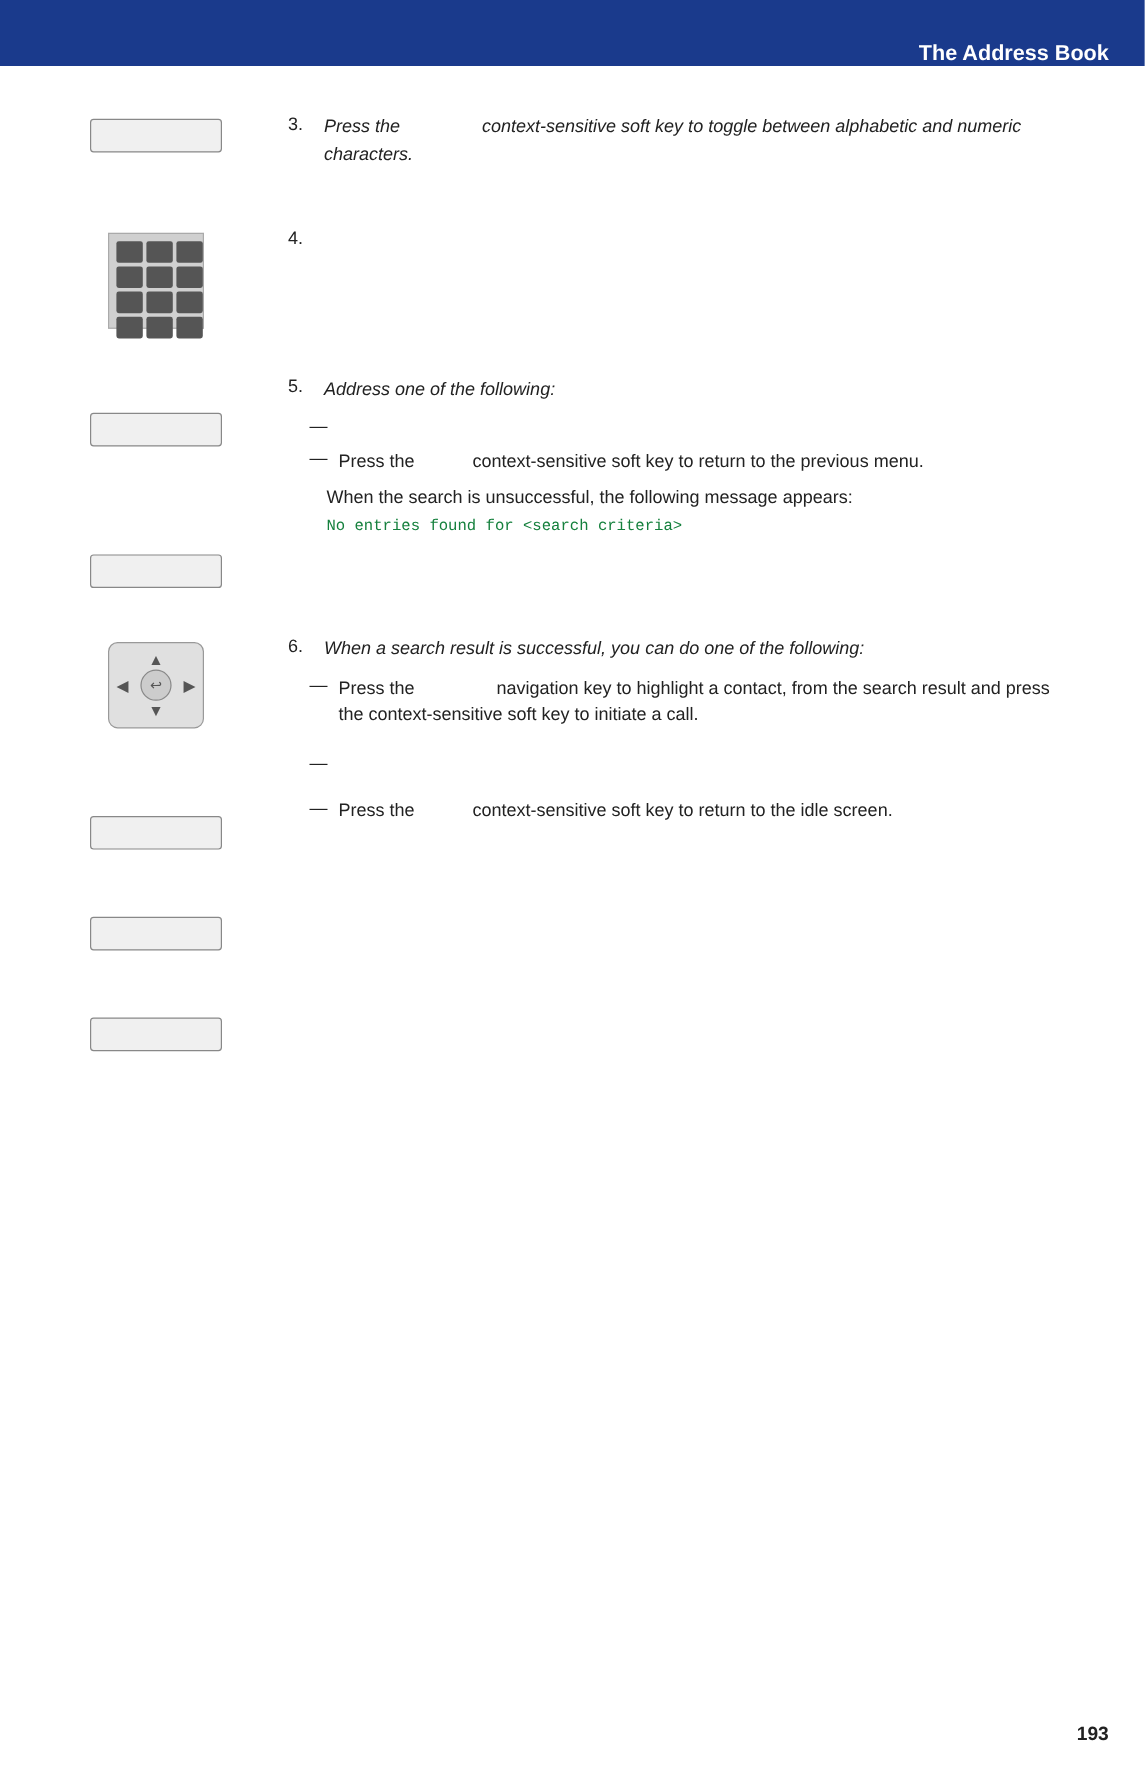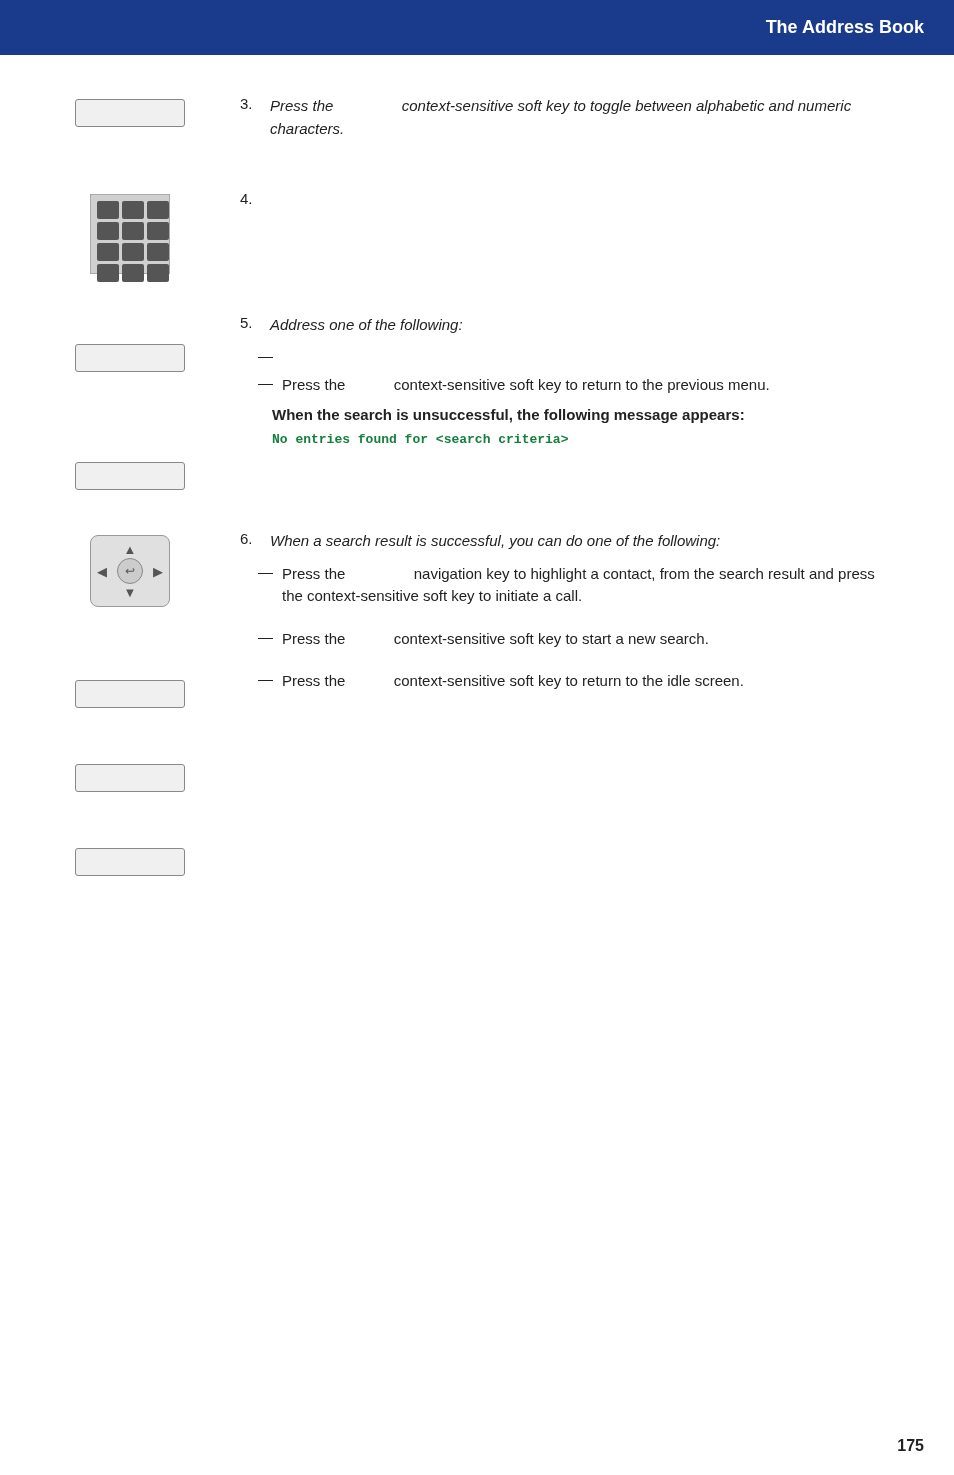--- a/index.html
+++ b/index.html
@@ -11,21 +11,21 @@
       font-size: 15px;
       color: #222;
       position: relative;
     }
 
     
     .header {
       background: #1a3a8c;
       height: 55px;
       display: flex;
-      align-items: center;
+      align-items: flex-end;
       justify-content: flex-end;
       padding-right: 30px;
       margin-bottom: 30px;
     }
     .header-title {
       color: #fff;
       font-size: 18px;
       font-weight: bold;
     }
 
@@ -108,21 +108,20 @@
       color: #222;
       line-height: 1.5;
     }
 
     .indent-note {
       margin-left: 32px;
       margin-top: 8px;
       font-size: 15px;
       color: #222;
       line-height: 1.5;
-      font-weight: bold;
     }
 
     .code-text {
       font-family: 'Courier New', monospace;
       font-size: 13px;
       color: #15803d;
     }
 
     
     .softkey-img {
@@ -307,31 +306,28 @@
       </div>
       <div class="bullet-list">
         <div class="bullet-item">
           <span class="bullet-dash">—</span>
           <span class="bullet-text">
             Press the <span class="gap-box"></span> navigation key to highlight a contact, from the search result and press the context-sensitive soft key to initiate a call.
           </span>
         </div>
         <div class="bullet-item" style="margin-top: 10px;">
           <span class="bullet-dash">—</span>
-          <span class="bullet-text">
-            Press the <span class="gap-box-sm"></span> context-sensitive soft key to start a new search.
-          </span>
         </div>
         <div class="bullet-item" style="margin-top: 10px;">
           <span class="bullet-dash">—</span>
           <span class="bullet-text">
             Press the <span class="gap-box-sm"></span> context-sensitive soft key to return to the idle screen.
           </span>
         </div>
       </div>
     </div>
   </div>
 
 </div>
 
 <div class="footer">
-  <span>175</span>
+  <span>193</span>
 </div>
 
 </body></html>

